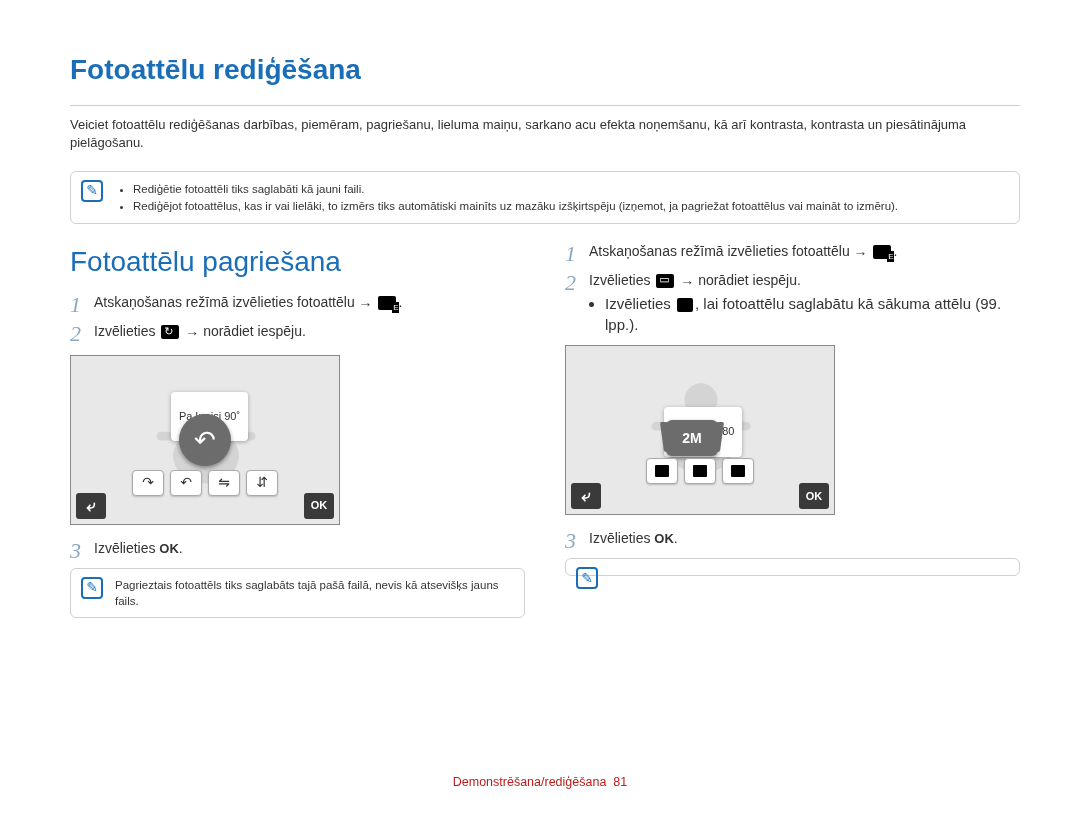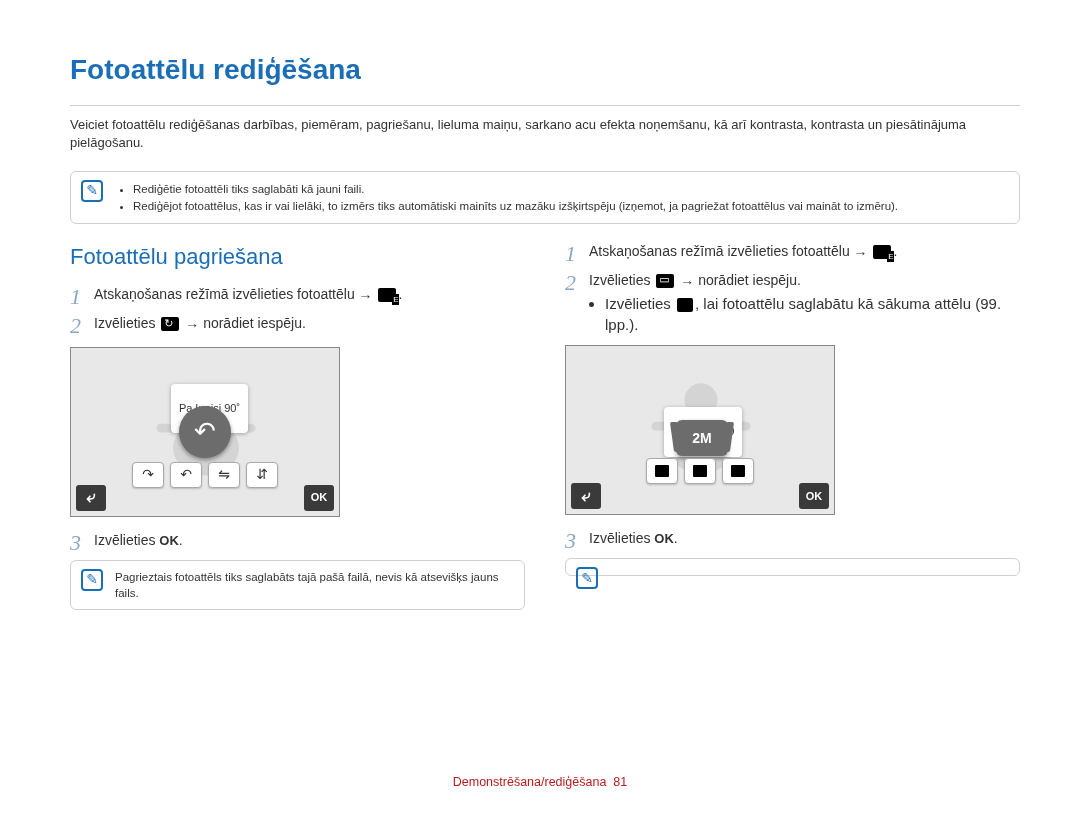--- a/index.html
+++ b/index.html
@@ -52,21 +52,21 @@
   .note-box li { margin: 1px 4px; }
 
   .columns {
     display: flex;
     gap: 40px;
   }
   .col { flex: 1; }
 
   h2 {
     color: #1a6eb8;
-    font-size: 22px;
+    font-size: 28px;
     font-weight: normal;
     margin-bottom: 12px;
   }
 
   .step {
     display: flex;
     align-items: flex-start;
     margin-bottom: 6px;
   }
   .step-num {
@@ -210,21 +210,21 @@
 
   .silhouette {
     position: absolute;
     top: 18px; left: 80px;
     width: 110px; height: 120px;
     opacity: 0.15;
   }
 
   .res-big {
     position: absolute;
-    top: 74px; left: 110px;
+    top: 74px; left: 100px;
     width: 52px; height: 36px;
     background: #6c6c6c;
     border-radius: 6px;
     color: #fff;
     font-size: 14px;
     font-weight: bold;
     display: flex;
     align-items: center;
     justify-content: center;
     box-shadow: 0 2px 4px rgba(0,0,0,0.4);

